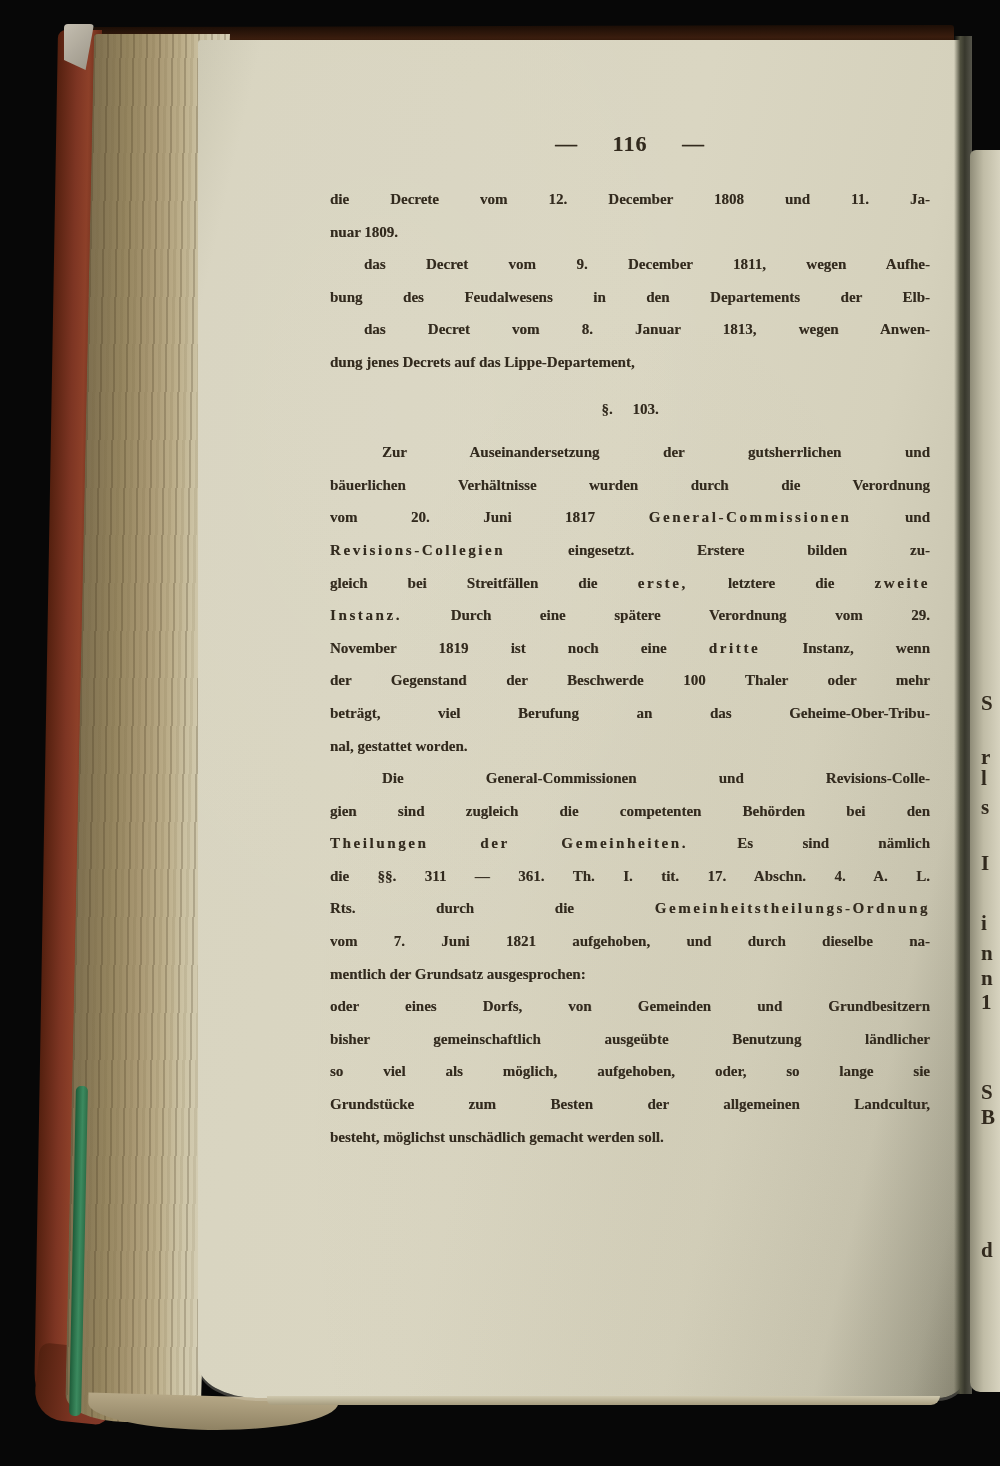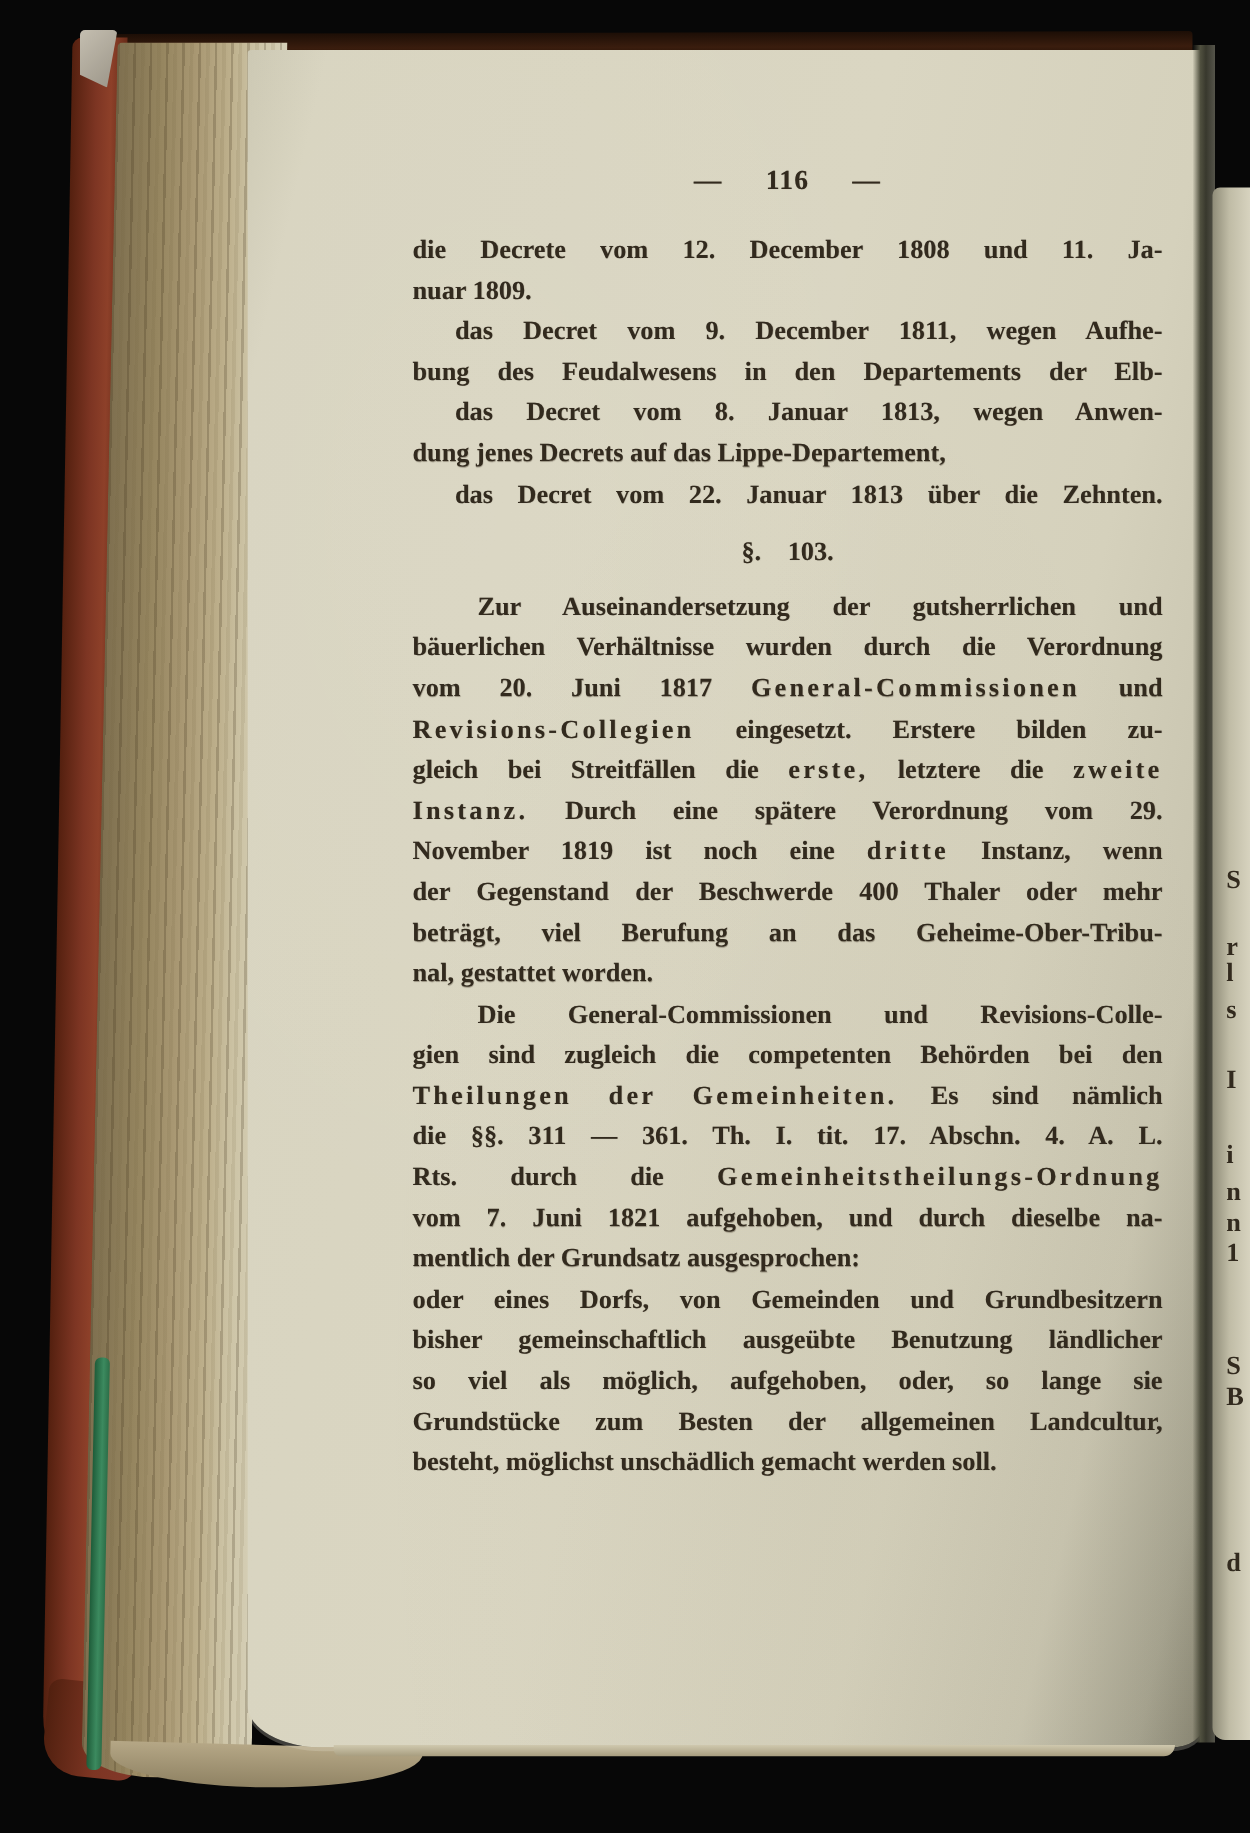--- a/index.html
+++ b/index.html
@@ -80,21 +80,21 @@
   }
   
   .page-head{
     position:absolute;left:330px;top:131px;width:600px;
     text-align:center;font-size:22px;font-weight:700;color:var(--ink,#322a1e);
     word-spacing:28px;letter-spacing:1px;
     text-shadow:.3px .3px .6px rgba(40,30,15,.4);
   }
   .textcol{
     position:absolute;left:330px;top:183px;width:600px;
-    font-size:21px;font-weight:700;color:var(--ink,#322a1e);
+    font-size:15px;font-weight:700;color:var(--ink,#322a1e);
     line-height:32.6px;
     text-shadow:.3px .3px .6px rgba(40,30,15,.35);
   }
   .line{white-space:normal;}
   .line.just{text-align:justify;text-align-last:justify;}
   .line.ind1{text-indent:34px;}
   .line.ind2{text-indent:52px;}
   .line .sp{letter-spacing:2.6px;}
   .line.heading{text-align:center;text-align-last:center;margin-top:14px;margin-bottom:11px;word-spacing:16px;}
 </style>
@@ -119,30 +119,29 @@
   <span>—</span>
 </div>
 
 <div class="textcol" id="text-lines">
     <div class="line just"><span>die Decrete vom 12. December 1808 und 11. Ja-</span></div>
     <div class="line"><span>nuar 1809.</span></div>
     <div class="line just ind1"><span>das Decret vom 9. December 1811, wegen Aufhe-</span></div>
     <div class="line just"><span>bung des Feudalwesens in den Departements der Elb-</span></div>
     <div class="line just ind1"><span>das Decret vom 8. Januar 1813, wegen Anwen-</span></div>
     <div class="line"><span>dung jenes Decrets auf das Lippe-Departement,</span></div>
-    <div class="line just ind1"><span>das Decret vom 22. Januar 1813 über die Zehnten.</span></div>
     <div class="line heading">§. 103.</div>
     <div class="line just ind2"><span>Zur Auseinandersetzung der gutsherrlichen und</span></div>
     <div class="line just"><span>bäuerlichen Verhältnisse wurden durch die Verordnung</span></div>
     <div class="line just"><span>vom 20. Juni 1817 </span><span class="sp">General-Commissionen</span><span> und</span></div>
     <div class="line just"><span class="sp">Revisions-Collegien</span><span> eingesetzt. Erstere bilden zu-</span></div>
     <div class="line just"><span>gleich bei Streitfällen die </span><span class="sp">erste,</span><span> letztere die </span><span class="sp">zweite</span></div>
     <div class="line just"><span class="sp">Instanz.</span><span> Durch eine spätere Verordnung vom 29.</span></div>
     <div class="line just"><span>November 1819 ist noch eine </span><span class="sp">dritte</span><span> Instanz, wenn</span></div>
-    <div class="line just"><span>der Gegenstand der Beschwerde 400 Thaler oder mehr</span></div>
+    <div class="line just"><span>der Gegenstand der Beschwerde 100 Thaler oder mehr</span></div>
     <div class="line just"><span>beträgt, viel Berufung an das Geheime-Ober-Tribu-</span></div>
     <div class="line"><span>nal, gestattet worden.</span></div>
     <div class="line just ind2"><span>Die General-Commissionen und Revisions-Colle-</span></div>
     <div class="line just"><span>gien sind zugleich die competenten Behörden bei den</span></div>
     <div class="line just"><span class="sp">Theilungen der Gemeinheiten.</span><span> Es sind nämlich</span></div>
     <div class="line just"><span>die §§. 311 — 361. Th. I. tit. 17. Abschn. 4. A. L.</span></div>
     <div class="line just"><span>Rts. durch die </span><span class="sp">Gemeinheitstheilungs-Ordnung</span></div>
     <div class="line just"><span>vom 7. Juni 1821 aufgehoben, und durch dieselbe na-</span></div>
     <div class="line"><span>mentlich der Grundsatz ausgesprochen:</span></div>
     <div class="line just"><span>oder eines Dorfs, von Gemeinden und Grundbesitzern</span></div>

